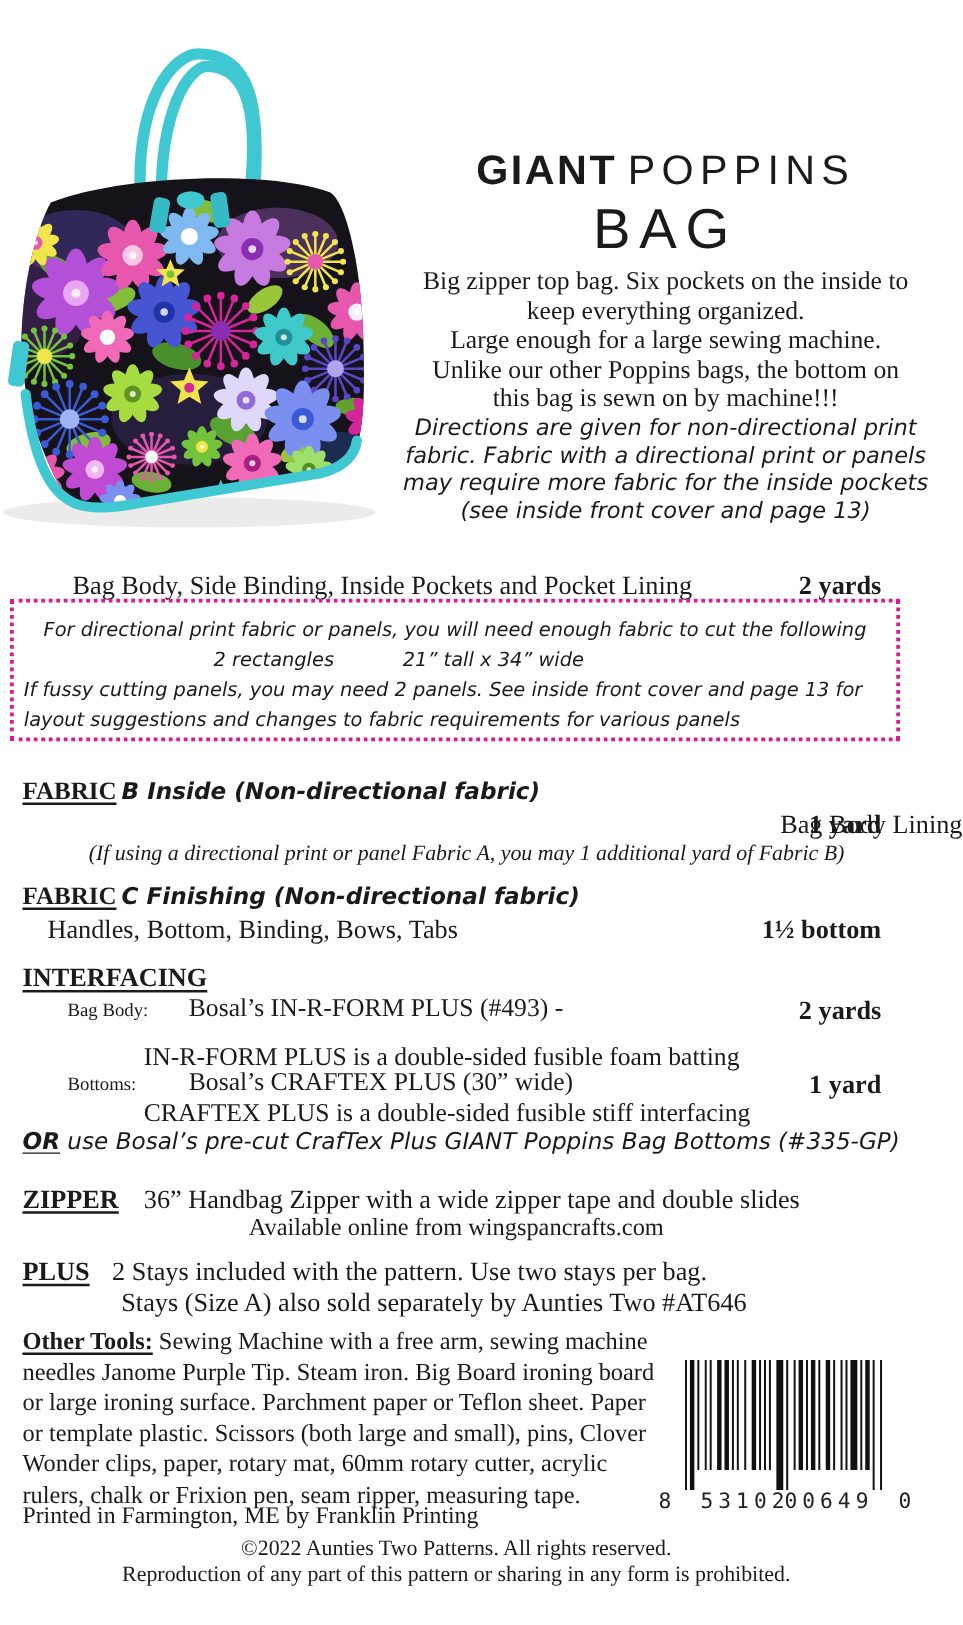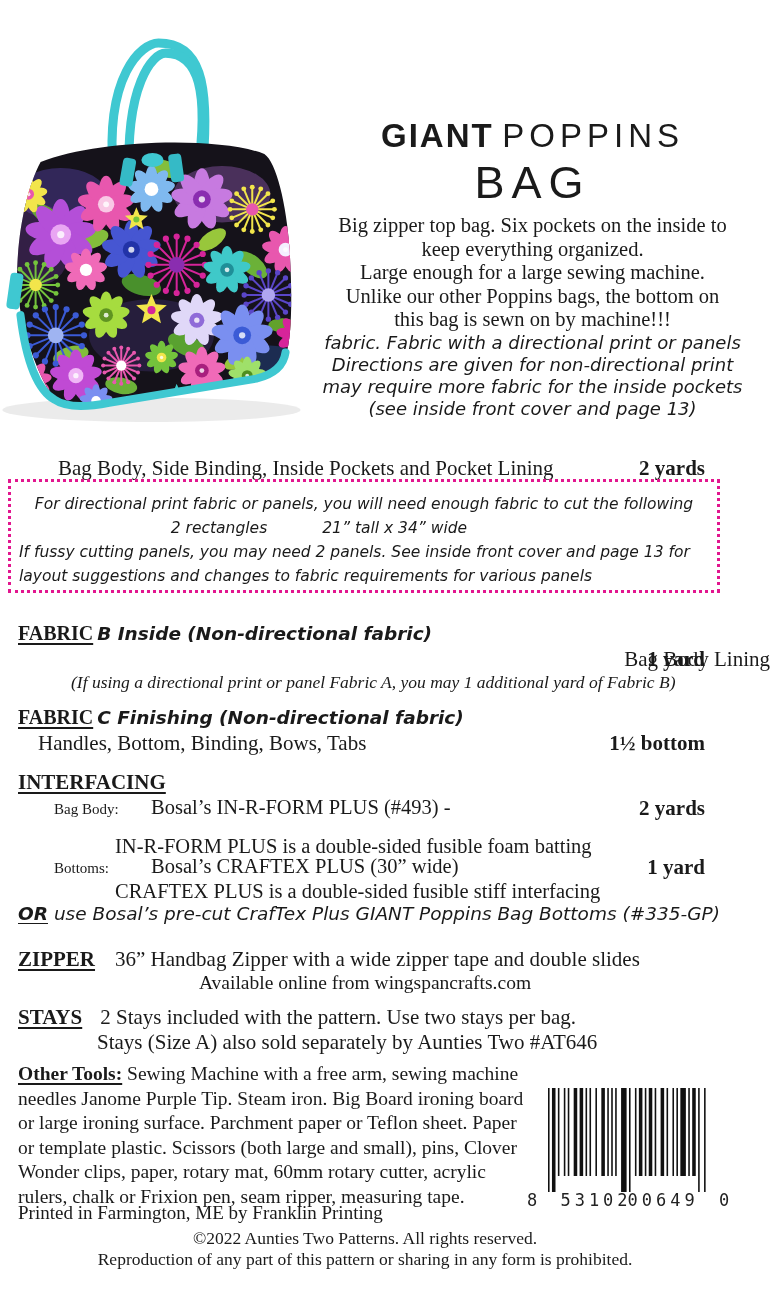--- a/index.html
+++ b/index.html
@@ -507,22 +507,22 @@
     <div class="title-line1"><span class="title-bold">GIANT</span><span> </span><span class="title-light">POPPINS</span></div>
     <div class="title-line2">BAG</div>
     <div class="intro serif" style="margin-top:8px;">
       <div>Big zipper top bag.  Six pockets on the inside to</div>
       <div>keep everything organized.</div>
       <div>Large enough for a large sewing machine.</div>
       <div>Unlike our other Poppins bags, the bottom on</div>
       <div>this bag is sewn on by machine!!!</div>
     </div>
     <div class="directions comic">
+      <div>Directions are given for non-directional print</div>
       <div>fabric. Fabric with a directional print or panels</div>
-      <div>Directions are given for non-directional print</div>
       <div>may require more fabric for the inside pockets</div>
       <div>(see inside front cover and page 13)</div>
     </div>
   </div>
 
   <div class="row" style="top:456px;">
     <span class="item" style="margin-left:40px;">Bag Body, Side Binding, Inside Pockets and Pocket Lining</span>
     <span class="qty serif">2 yards</span>
   </div>
 
@@ -568,21 +568,21 @@
     <span>use Bosal’s pre-cut CrafTex Plus GIANT Poppins Bag Bottoms (#335-GP)</span>
   </div>
 
   <div class="row" style="top:947px;">
     <span class="head" style="font-size:21px;">ZIPPER</span>
     <span class="item" style="margin-left:16px;">36”  Handbag Zipper with a wide zipper tape and double slides</span>
   </div>
   <div class="abs centered serif" style="top:972px;font-size:19.5px;">Available online from wingspancrafts.com</div>
 
   <div class="row" style="top:1005px;">
-    <span class="head" style="font-size:21px;">STAYS</span>
+    <span class="head" style="font-size:21px;">PLUS</span>
     <span class="item" style="margin-left:14px;">2 Stays included with the pattern. Use two stays per bag.</span>
   </div>
   <div class="row item" style="top:1030px;left:97px;">Stays  (Size A) also sold separately by Aunties Two  #AT646</div>
 
   <div class="abs tools serif" style="left:18px;top:1062px;width:514px;">
     <span class="head" style="font-size:19.5px;">Other Tools:</span><span> Sewing Machine with a free arm, sewing machine needles Janome Purple Tip. Steam iron. Big Board ironing board or large ironing surface. Parchment paper or Teflon sheet. Paper or template plastic. Scissors (both large and small), pins, Clover Wonder clips, paper, rotary mat, 60mm rotary cutter, acrylic rulers, chalk or Frixion pen, seam ripper, measuring tape.</span>
   </div>
 
   <svg class="abs" style="left:518px;top:1080px;" width="250" height="134" viewBox="0 0 250 134">
     <g id="bcBars">

